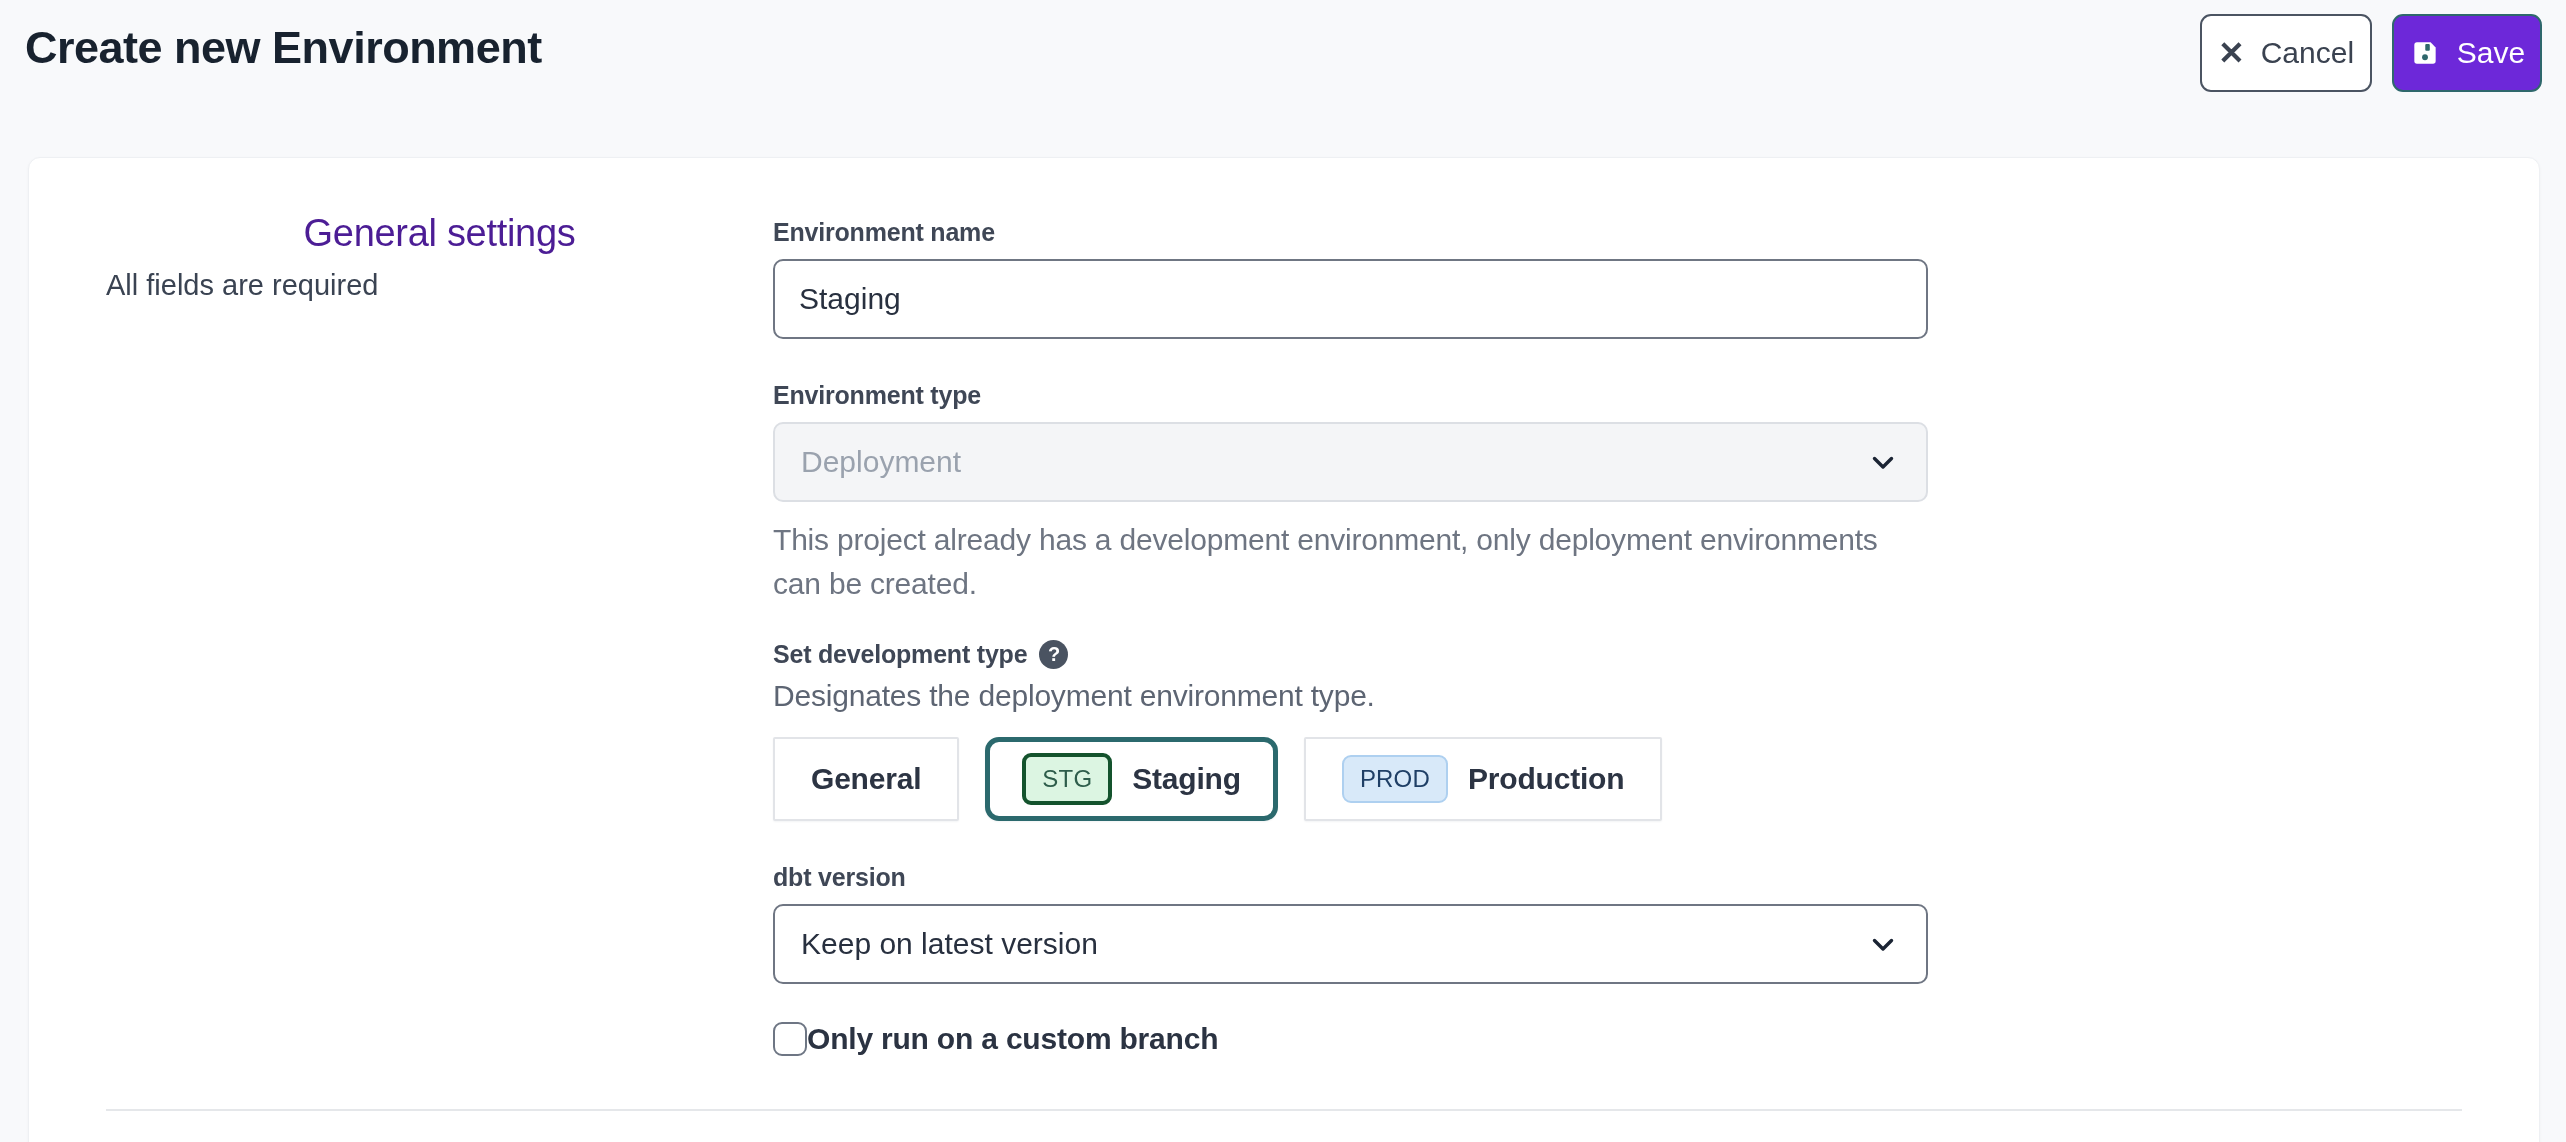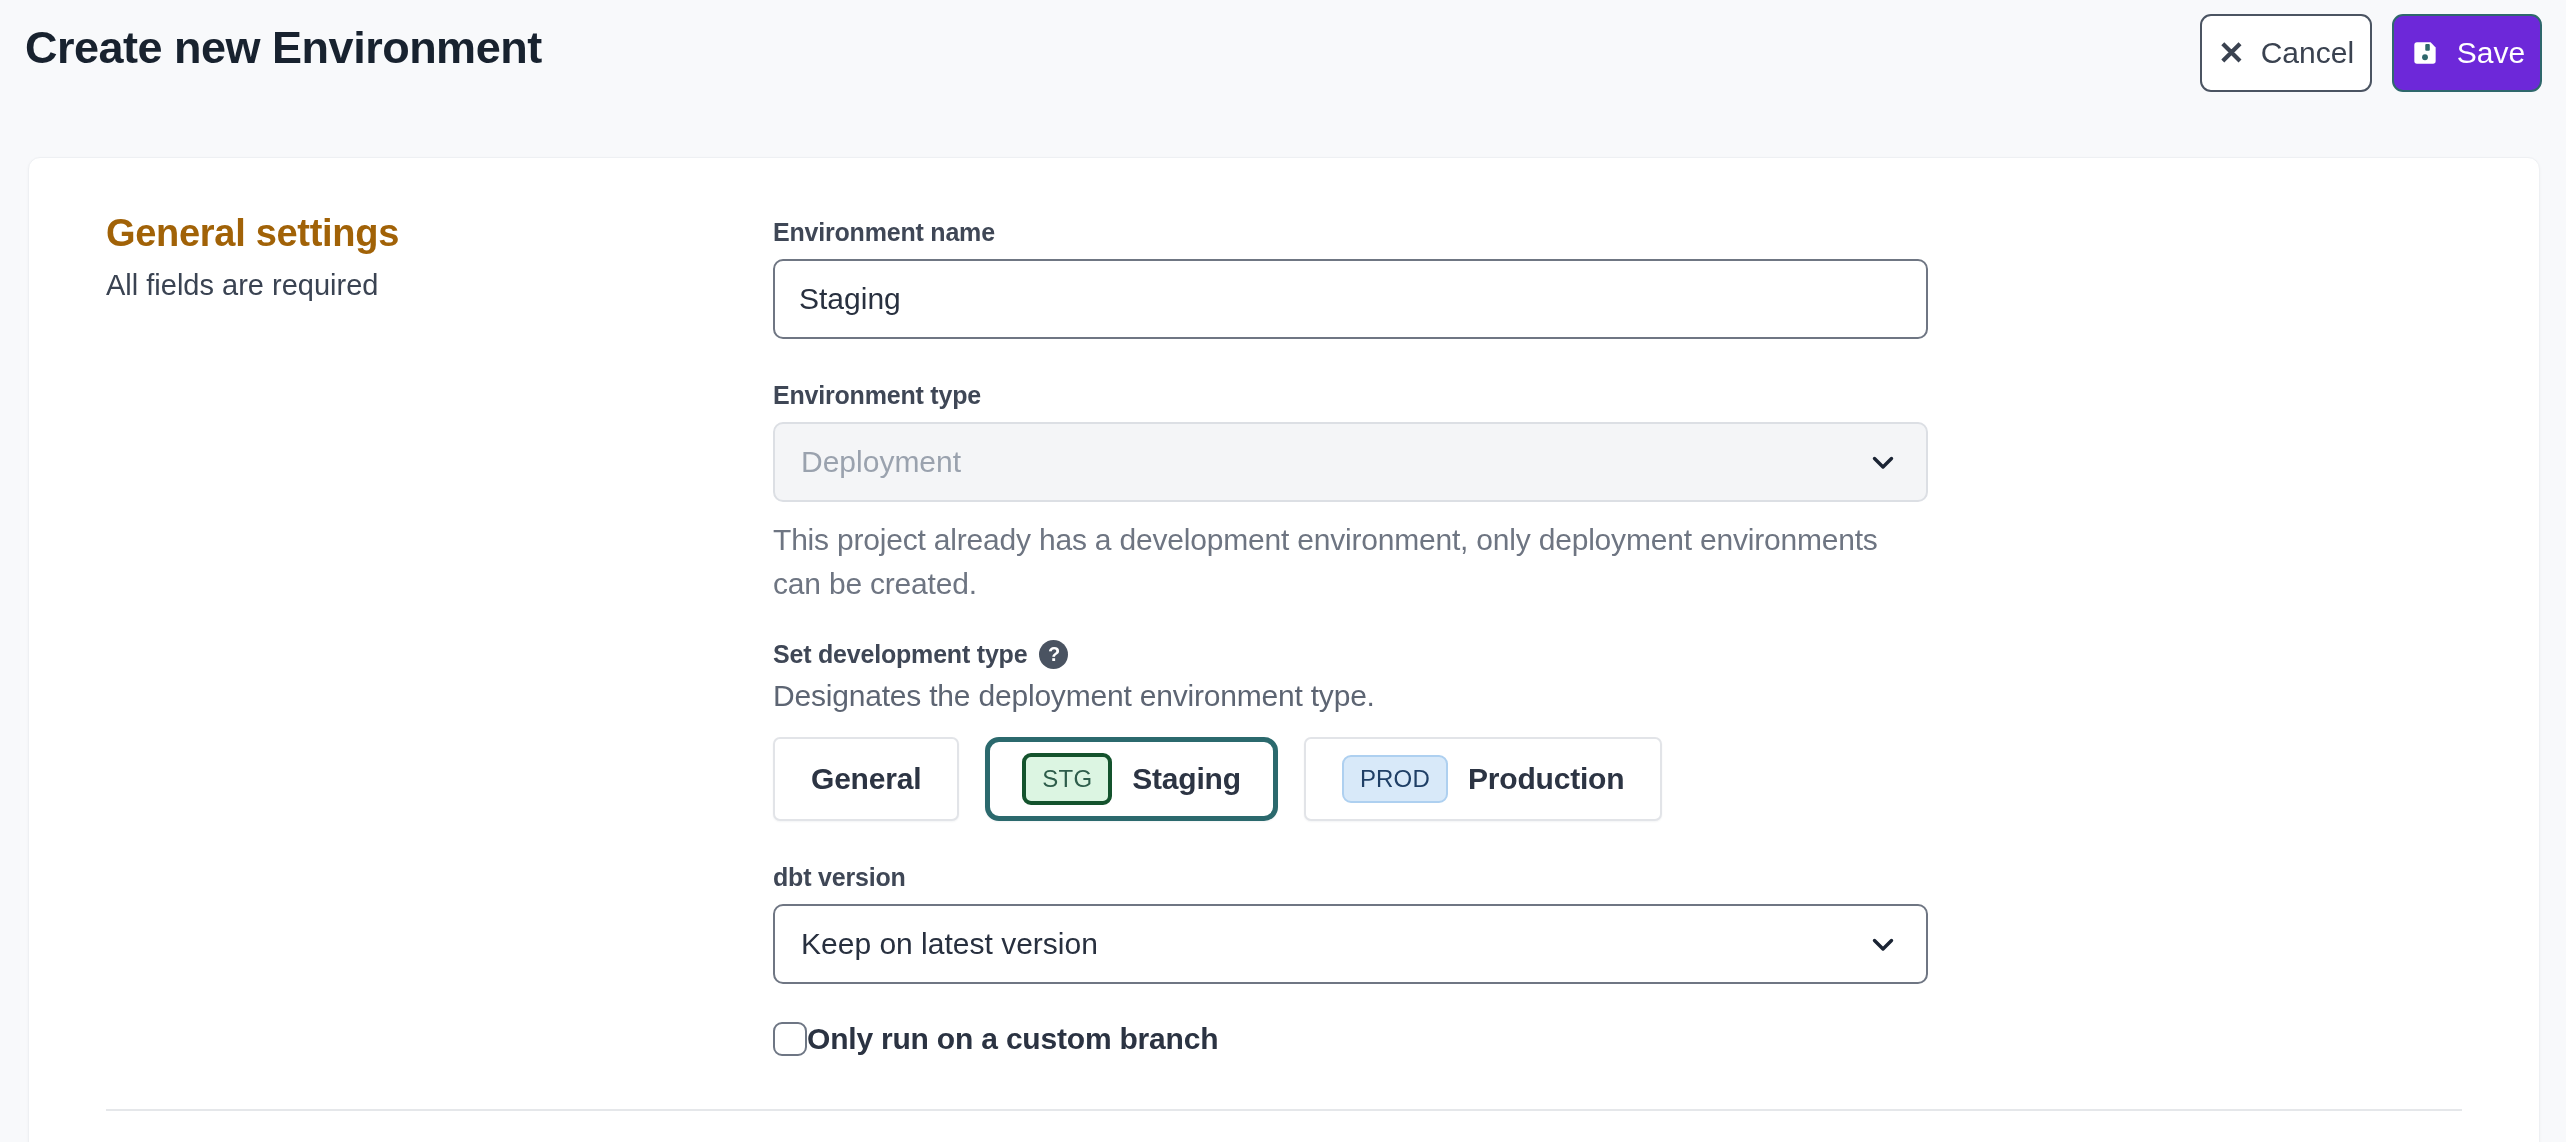--- a/index.html
+++ b/index.html
@@ -37,21 +37,21 @@
 
   
   .card {
     position: absolute; left: 28px; top: 157px; width: 2512px; height: 1040px;
     background: #ffffff; border: 1px solid #eef0f3; border-radius: 12px;
     box-shadow: 0 1px 3px rgba(20,30,50,0.04);
     padding: 44px 77px;
   }
   .card-columns { display: flex; }
   .col-left { width: 667px; flex: none; padding-top: 10px; }
-  .section-title { font-size: 38px; font-weight: 700; color: #a16207; letter-spacing: -0.3px; }
+  .section-title { font-size: 38px; font-weight: 400; color: #4c1d95; letter-spacing: -0.3px; text-align: center; }
   .section-subtitle { font-size: 29px; color: #3a4352; margin-top: 14px; }
 
   .col-form { width: 1155px; flex: none; padding-top: 16px; }
 
   .field-label {
     font-size: 25px; font-weight: 700; color: #3f4756; letter-spacing: -0.2px;
     display: flex; align-items: center; gap: 12px;
   }
   .mb-label { margin-bottom: 12px; }
 
@@ -82,21 +82,21 @@
   .deploy-label-row { margin-top: 34px; }
   .help-icon {
     width: 29px; height: 29px; border-radius: 50%; background: #4a5361;
     color: #ffffff; font-size: 20px; font-weight: 700;
     display: inline-flex; align-items: center; justify-content: center;
   }
   .deploy-desc { font-size: 30px; color: #5d6573; margin-top: 10px; letter-spacing: -0.2px; }
 
   .deploy-options { display: flex; gap: 26px; margin-top: 24px; }
   .option-btn {
-    height: 84px; border-radius: 7px; background: #ffffff;
+    height: 84px; border-radius: 2px; background: #ffffff;
     border: 2px solid #e2e4e8; box-shadow: 0 1px 2px rgba(20,30,50,0.05);
     display: flex; align-items: center; gap: 20px; padding: 16px 36px;
     font-size: 30px; font-weight: 700; color: #2c3443; cursor: pointer;
     letter-spacing: -0.2px;
   }
   .option-selected {
     border: 5px solid #2b696d; border-radius: 14px; padding: 0 32px;
   }
   .badge {
     font-size: 24px; font-weight: 400; border-radius: 9px; padding: 8px 16px;

